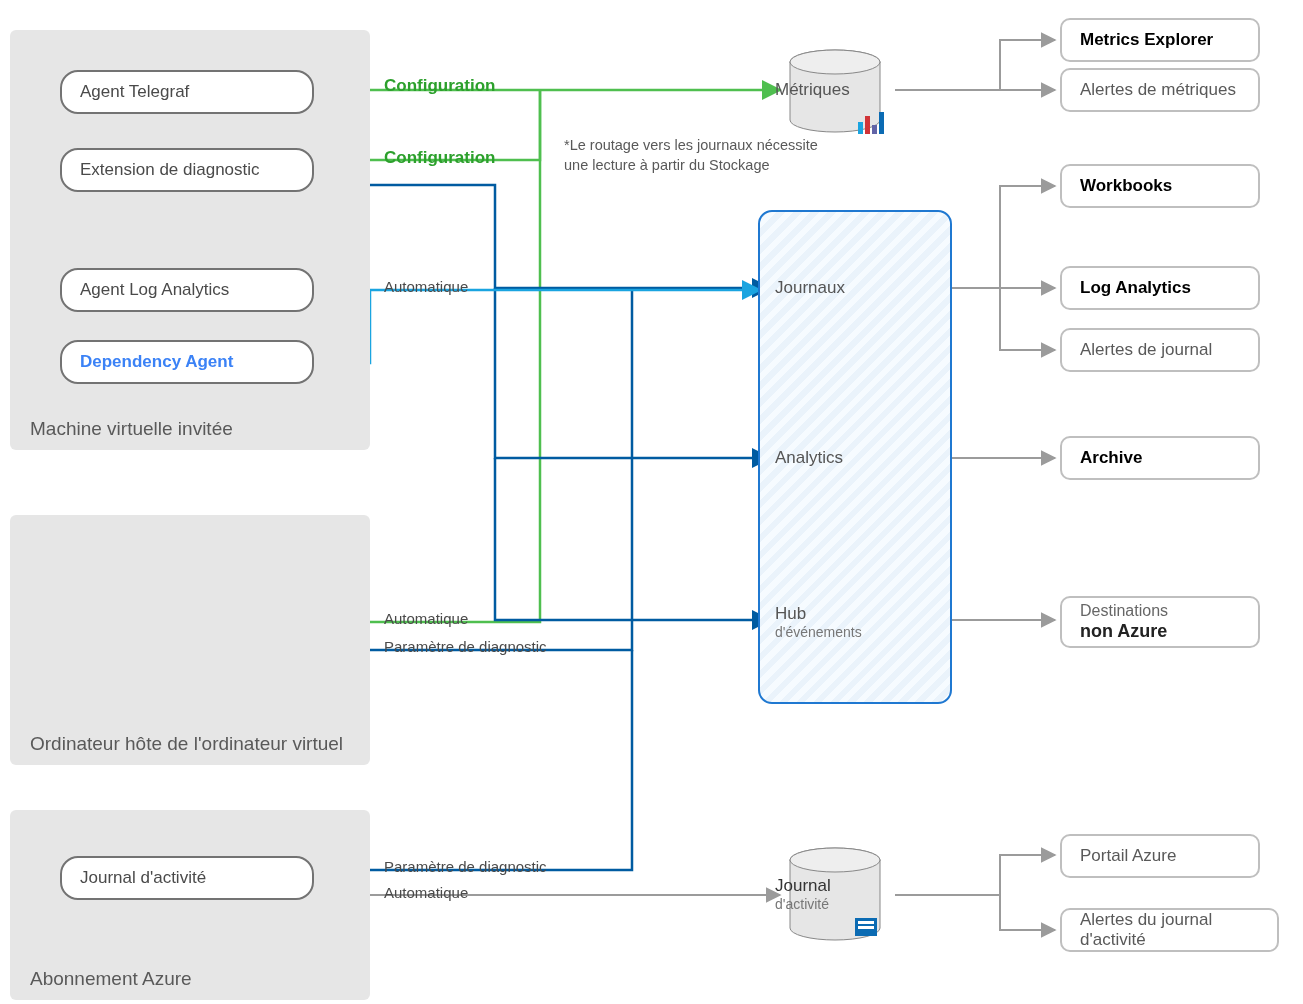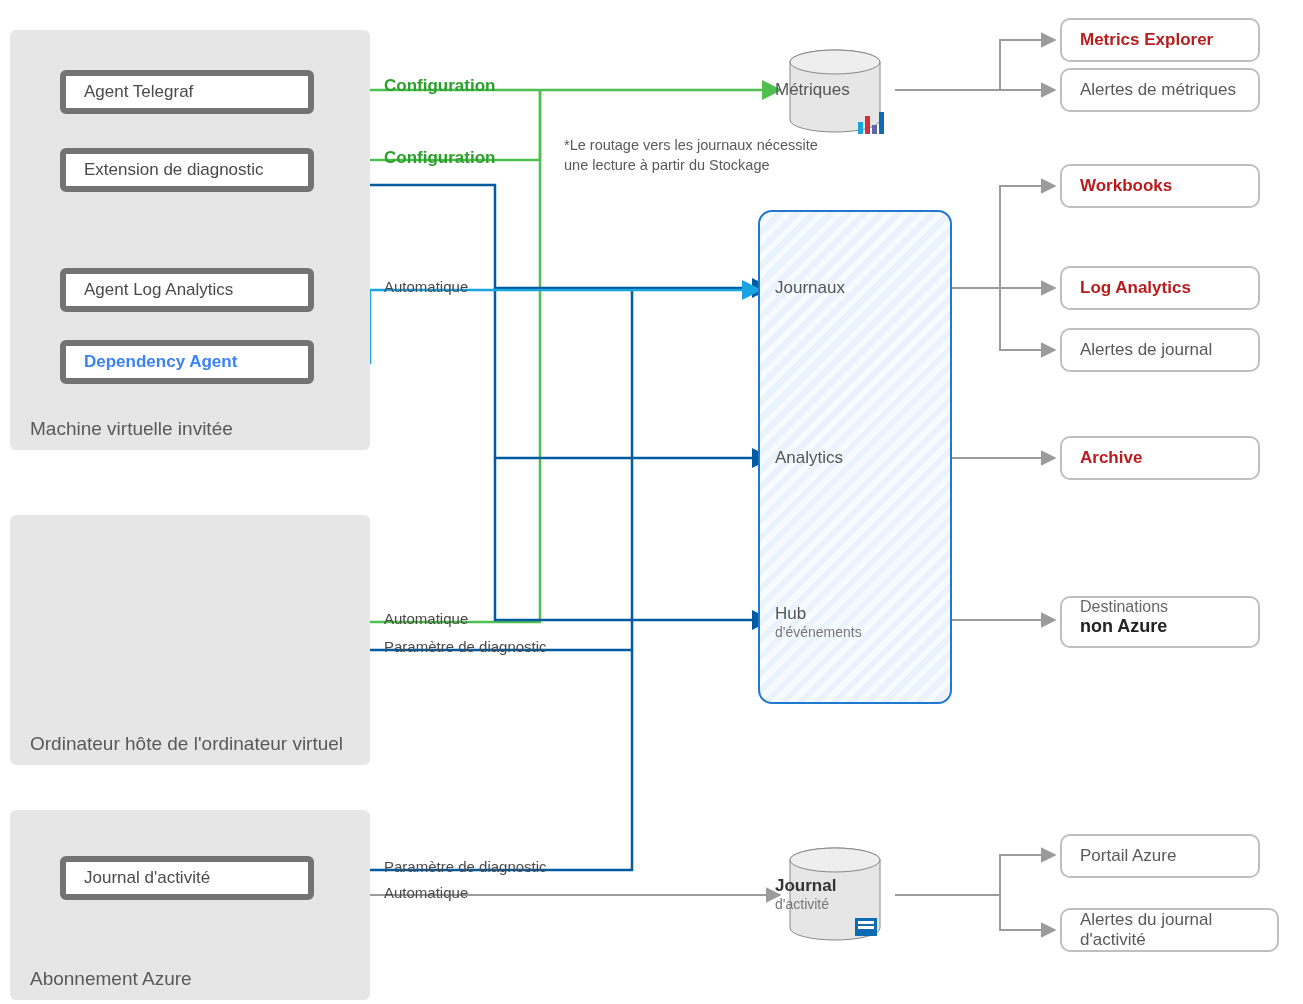--- a/index.html
+++ b/index.html
@@ -2,26 +2,26 @@
 <html><head>
 <meta charset="utf-8">
 <style>
   html,body{margin:0;padding:0;background:#fff;font-family:"Segoe UI",Arial,sans-serif;color:#323130}
   .stage{position:relative;width:1303px;height:1004px;background:#fff}
   svg.lines{position:absolute;inset:0;width:1303px;height:1004px;pointer-events:none}
   
   .panel{position:absolute;background:#e6e6e6;border-radius:6px;padding:0}
   .panel .panel-title{position:absolute;bottom:10px;left:20px;color:#595959;font-size:19px}
   
-  .nbox{position:absolute;width:254px;height:44px;border:6px solid #737373;border-radius:6px;background:#fff;display:flex;align-items:center;padding:0 18px;font-size:17px;color:#4a4a4a;box-sizing:border-box}
+  .nbox{position:absolute;width:254px;height:44px;border:2px solid #737373;border-radius:18px;background:#fff;display:flex;align-items:center;padding:0 18px;font-size:17px;color:#4a4a4a;box-sizing:border-box}
   .nbox.bold{font-weight:600;color:#3b82f6}
   
   .obox{position:absolute;width:200px;height:44px;border:2px solid #bfbfbf;border-radius:10px;background:#fff;display:flex;align-items:center;padding:0 18px;font-size:17px;color:#595959;box-sizing:border-box}
-  .obox.bold{font-weight:700;color:#b91c1c}
-  .obox.two{flex-direction:column;align-items:flex-start;line-height:1.15}
+  .obox.bold{font-weight:700;color:#000000}
+  .obox.two{flex-direction:column;align-items:flex-start;justify-content:center;line-height:1.15}
   .obox .small{font-size:16px;color:#666}
   .obox .big{font-size:18px;color:#222;font-weight:700}
   
   .lbl{position:absolute;font-size:15px;color:#4a4a4a;white-space:nowrap}
   .lbl.green{color:#2ca02c;font-weight:600;font-size:17px}
   
   .foot{position:absolute;font-size:14.5px;color:#595959;line-height:1.35}
   
   .cyl-title{position:absolute;font-size:17px;color:#555;width:120px}
   .cyl-sub{font-size:14px;color:#777}
@@ -194,21 +194,21 @@
 </div>
 
 <div class="cyl-title" style="left:775px;top:80px">Métriques</div>
 <div class="cyl-title" style="left:775px;top:278px">Journaux</div>
 <div class="cyl-title" style="left:775px;top:448px">Analytics</div>
 <div class="cyl-title" style="left:775px;top:604px">
   <div>Hub</div>
   <div class="cyl-sub">d'événements</div>
 </div>
 <div class="cyl-title" style="left:775px;top:876px">
-  <div style="font-weight:700;color:#333">Journal</div>
+  <div style="font-weight:400;color:#333">Journal</div>
   <div class="cyl-sub">d'activité</div>
 </div>
 
 <div class="obox bold" style="left:1060px;top:18px">
       <span>Metrics Explorer</span>
     </div>
 <div class="obox" style="left:1060px;top:68px">
       <span>Alertes de métriques</span>
     </div>
 <div class="obox bold" style="left:1060px;top:164px">

